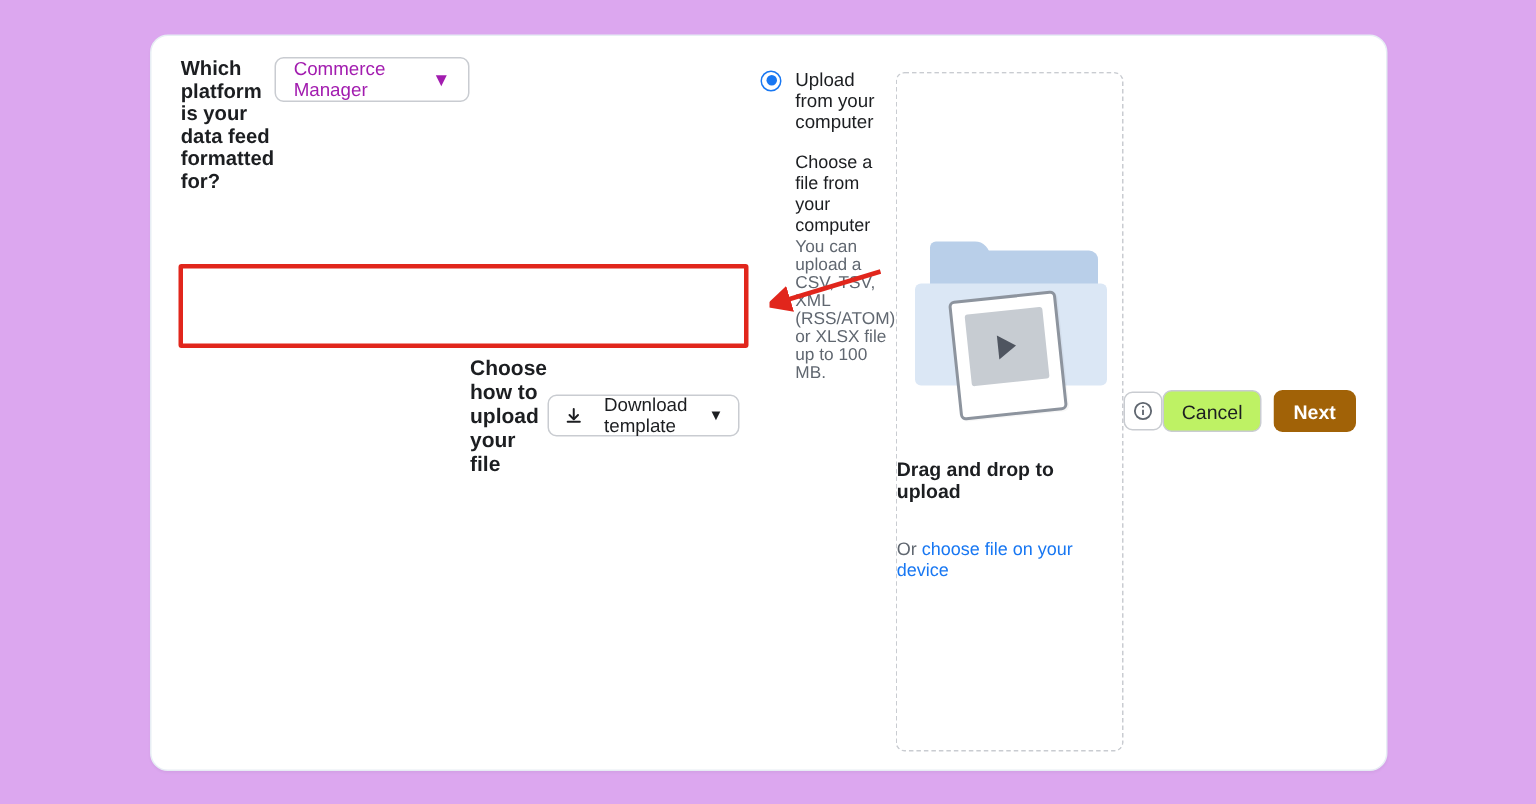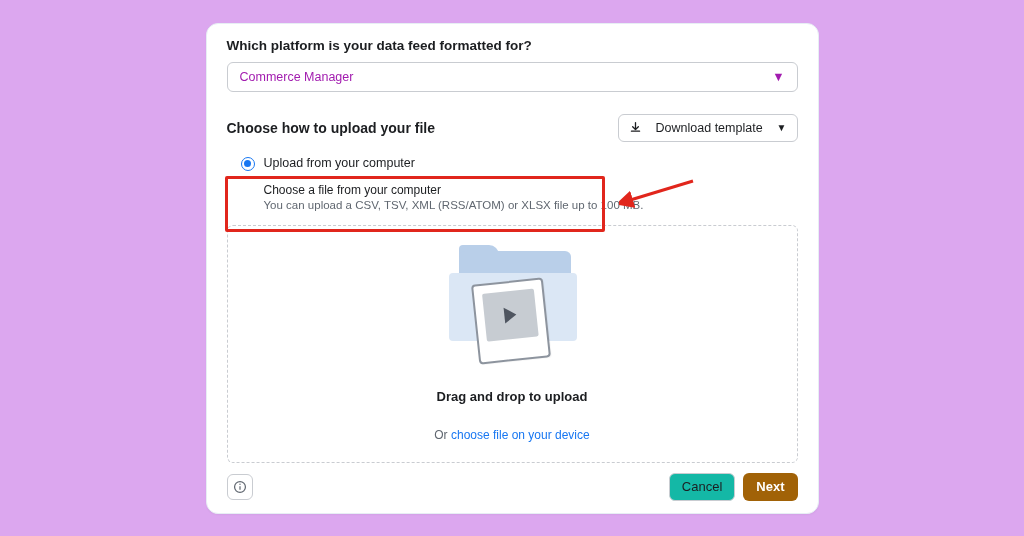--- a/index.html
+++ b/index.html
@@ -1,17 +1,17 @@
 <!DOCTYPE html>
 <html><head>
 <meta charset="utf-8">
 <style>
   * { box-sizing: border-box; margin: 0; padding: 0; font-family: -apple-system, BlinkMacSystemFont, "Segoe UI", Helvetica, Arial, sans-serif; }
   body { background: #dca7ef; display: flex; align-items: center; justify-content: center; width: 1024px; height: 536px; }
-  .card { background: #fff; border: 1px solid #e7eef4; border-radius: 12px; width: 613px; height: 491px; box-shadow: 0 1px 2px rgba(0,0,0,.04); padding: 14px 20px 12px 20px; position: relative; display:flex; flex-direction:column;justify-content:center; }
+  .card { background: #fff; border: 1px solid #e7eef4; border-radius: 12px; width: 825px; height: 491px; box-shadow: 0 1px 2px rgba(0,0,0,.04); padding: 14px 20px 12px 20px; position: relative; display:flex; flex-direction:row; }
   .q-title { font-size: 13.5px; font-weight: 700; color: #1c1e21; margin-bottom: 9px; }
   .select { width:100%; border:1px solid #c9ccd1; border-radius:6px; height:30px; display:flex; align-items:center; padding:0 12px; justify-content:space-between; cursor:pointer; }
   .select span { font-size:12.5px; color:#a21caf; }
   .caret-down { font-size:10px; color:#1c1e21; }
   .row-head { display:flex; justify-content:space-between; align-items:center; margin-top:22px; margin-bottom:6px; }
   .section-title { font-size:14px; font-weight:700; color:#1c1e21; }
   .dl-btn { border:1px solid #c9ccd1; border-radius:6px; height:28px; padding:0 10px; display:flex; align-items:center; gap:14px; font-size:12.5px; color:#1c1e21; background:#fff; cursor:pointer; }
   .dl-icon { display:inline-flex; }
   .options { margin-top:4px; }
   .opt { display:flex; align-items:flex-start; gap:9px; padding:4px 0 4px 14px; }
@@ -32,21 +32,21 @@
   .pic-inner { position:absolute; left:8px; top:8px; right:8px; bottom:20px; background:#c7ccd2; border-radius:2px; display:flex; align-items:center; justify-content:center; }
   .play { width:0; height:0; border-left:12px solid #4f5560; border-top:8px solid transparent; border-bottom:8px solid transparent; }
   .drop-title { font-size:13px; font-weight:600; color:#1c1e21; }
   .drop-sub { font-size:12px; color:#606770; }
   .drop-sub a { color:#1877f2; text-decoration:none; cursor:pointer; }
   .footer { display:flex; justify-content:space-between; align-items:center; margin-top:10px; }
   .info-chip { width:26px; height:26px; border:1px solid #c9ccd1; border-radius:6px; display:flex; align-items:center; justify-content:center; cursor:pointer; }
   .info-chip svg { width:14px; height:14px; }
   .foot-right { display:flex; gap:8px; }
   .btn { height:28px; padding:0 12px; border-radius:6px; font-size:13px; display:flex; align-items:center; justify-content:center; cursor:pointer; border:1px solid transparent; }
-  .btn-secondary { background:#14b8a6; border-color:#c9ccd1; color:#1c1e21; }
+  .btn-secondary { background:#bef264; border-color:#c9ccd1; color:#1c1e21; }
   .btn-primary { background:#a16207; color:#fff; font-weight:600; cursor:not-allowed; }
 </style>
 </head>
 <body>
 
 <div class="card">
 
   <div class="q-title">Which platform is your data feed formatted for?</div>
 
   <div class="select">

